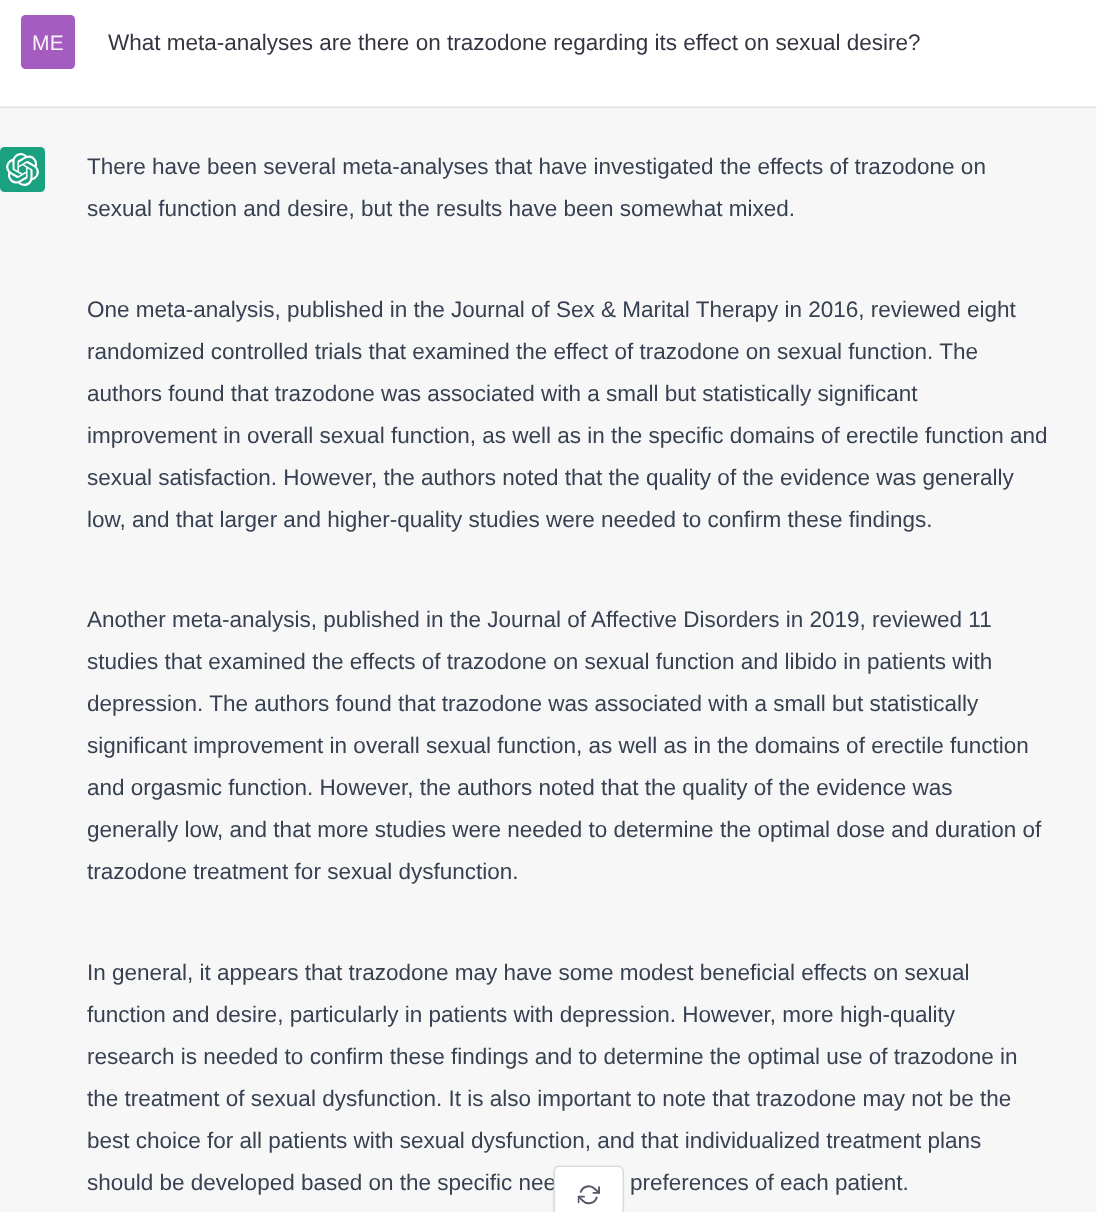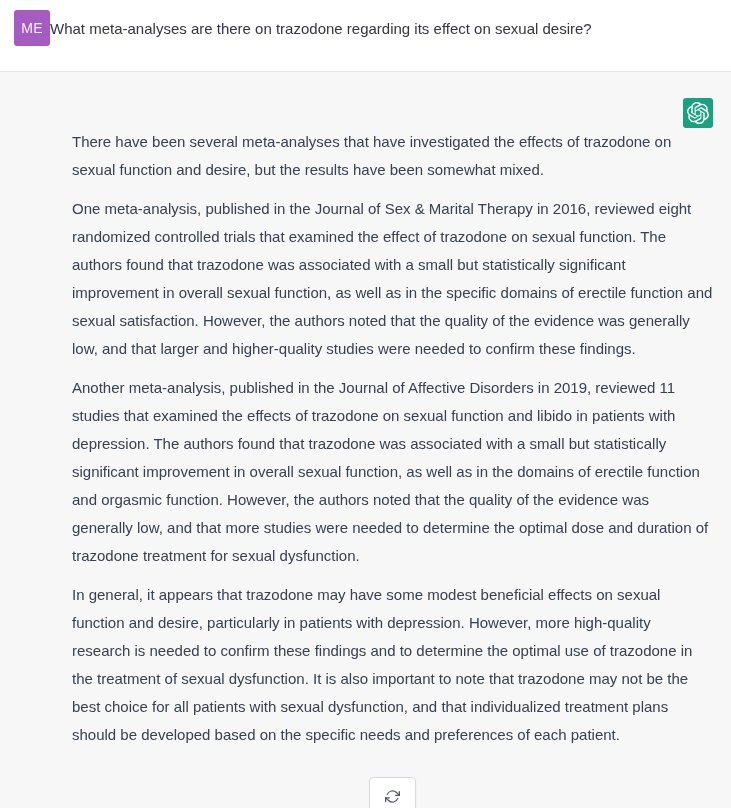--- a/index.html
+++ b/index.html
@@ -44,51 +44,51 @@
   }
   .user-avatar {
     width: 36px;
     height: 36px;
     background: var(--user-avatar-bg);
     color: rgba(255,255,255,0.92);
     font-size: 14px;
     letter-spacing: 0.2px;
   }
   .user-text {
+    margin-left: 22px;
     padding-top: 5px;
     font-size: 15px;
     line-height: 28px;
     color: var(--user-text);
     max-width: 641px;
   }
   
   .assistant-row {
     display: flex;
-    align-items: flex-end;
+    align-items: flex-start;
     min-height: 741px;
-    padding: 26px 18px 0 14px;
+    padding: 26px 18px 0 0;
     background: var(--assistant-section-bg);
     border-top: 1px solid var(--divider);
-    flex-direction: column;
   }
   .assistant-avatar {
     width: 30px;
     height: 30px;
     background: var(--assistant-avatar-bg);
     color: #ffffff;
   }
   .assistant-avatar svg { width: 22px; height: 22px; display: block; }
   .assistant-text {
     margin-left: 28px;
     width: 641px;
     font-size: 15px;
     line-height: 28px;
     color: var(--assistant-text);
   }
-  .assistant-text p + p { margin-top: 11px; }
+  .assistant-text p + p { margin-top: 39px; }
   
   .regen-wrap {
     position: absolute;
     top: 777px;
     left: 72px;
     width: 641px;
     display: flex;
     justify-content: center;
   }
   .regen-btn {

